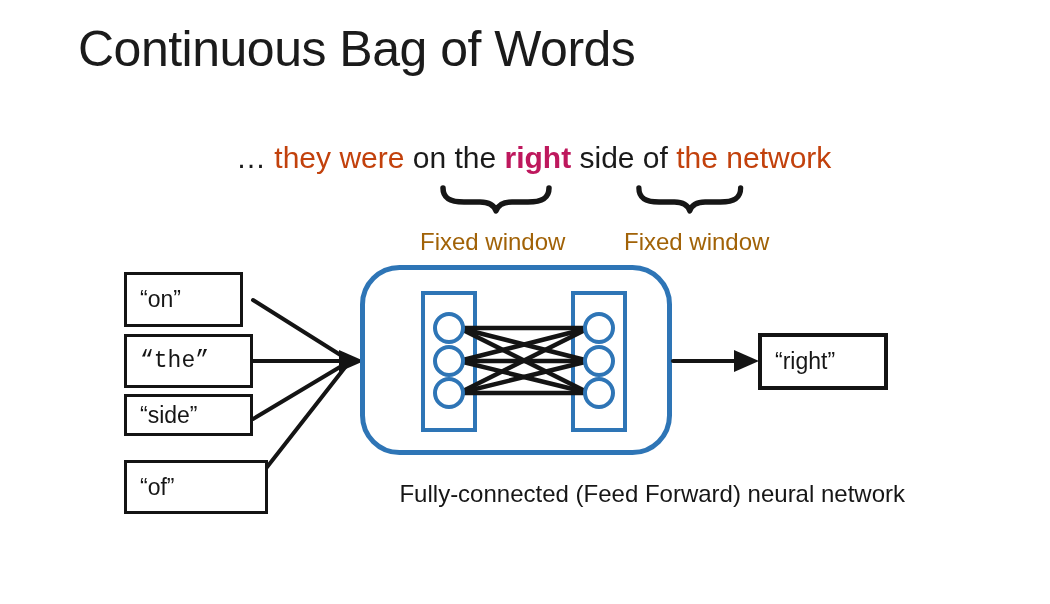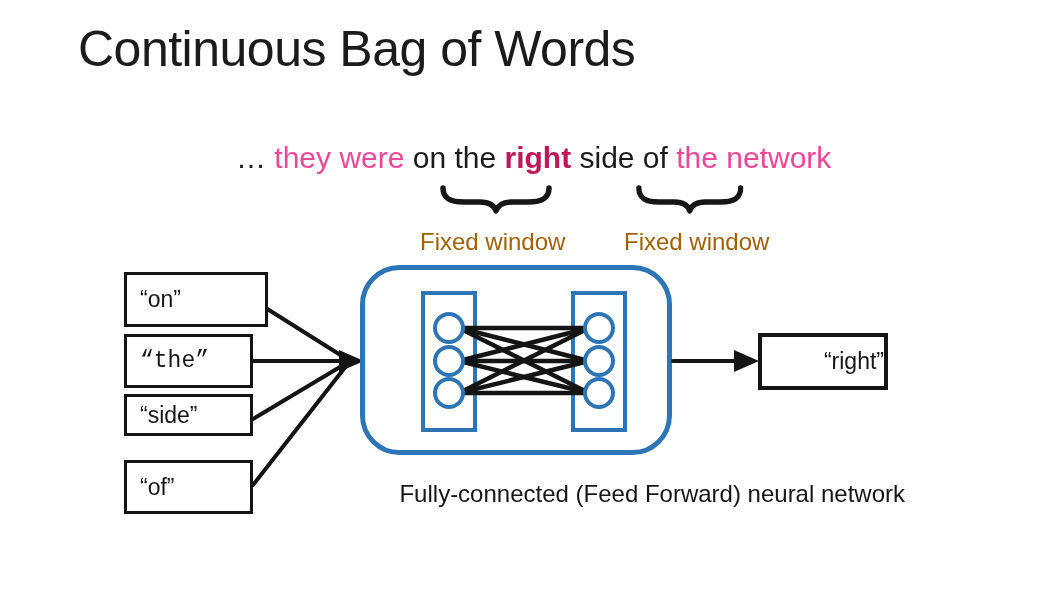--- a/index.html
+++ b/index.html
@@ -28,21 +28,21 @@
     white-space: nowrap;
   }
   .sentence {
     position: absolute;
     left: 236px; top: 141px;
     font-size: 30px;
     font-weight: 500;
     white-space: nowrap;
   }
   .seg-dark  { color: #1a1a1a; }
-  .seg-green { color: #ec4899; }
+  .seg-green { color: #c2410c; }
   .seg-blue  { color: #be185d; font-weight: bold; }
   .fw-label {
     position: absolute;
     top: 228px;
     font-size: 24px;
     font-weight: 500;
     text-align: left;
     color: #a16207;
     white-space: nowrap;
   }
@@ -53,28 +53,27 @@
     box-sizing: border-box;
     background: #ffffff;
     border: 3px solid #141414;
     display: flex;
     align-items: center;
     padding-left: 13px;
     font-size: 23px;
     font-weight: 500;
     color: #161616;
   }
-  .box-on   { left: 124px; top: 272px; width: 144px; height: 55px; }
+  .box-on   { left: 124px; top: 272px; width: 119px; height: 55px; }
   .box-the  { left: 124px; top: 334px; width: 129px; height: 54px; font-family: Liberation Mono, monospace; }
   .box-side { left: 124px; top: 394px; width: 129px; height: 42px; }
-  .box-of   { left: 124px; top: 460px; width: 129px; height: 54px; }
+  .box-of   { left: 124px; top: 460px; width: 144px; height: 54px; }
   .box-right {
     left: 758px; top: 333px; width: 130px; height: 57px;
     border-width: 4px;
-    justify-content: flex-end;
   }
   .caption {
     position: absolute;
     left: 360px; top: 480px; width: 545px;
     font-size: 24px;
     font-weight: 500;
     text-align: right;
     color: #161616;
     white-space: nowrap;
   }

